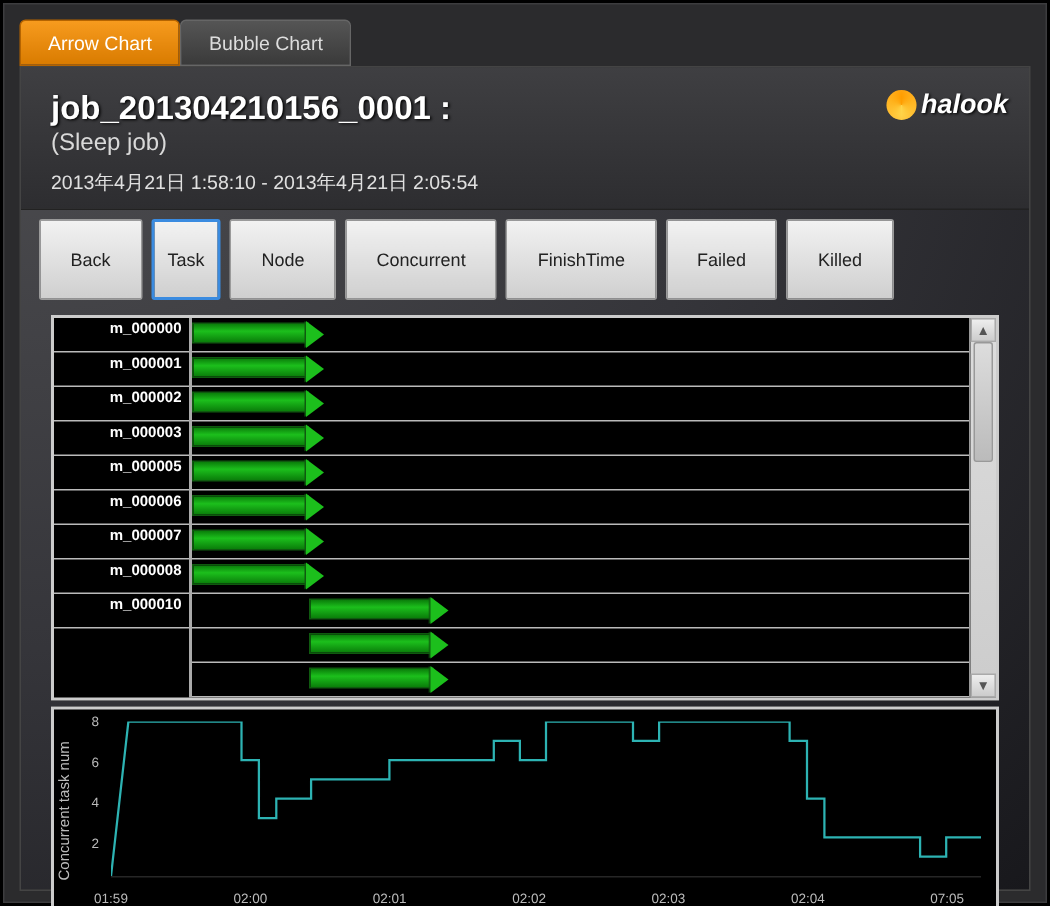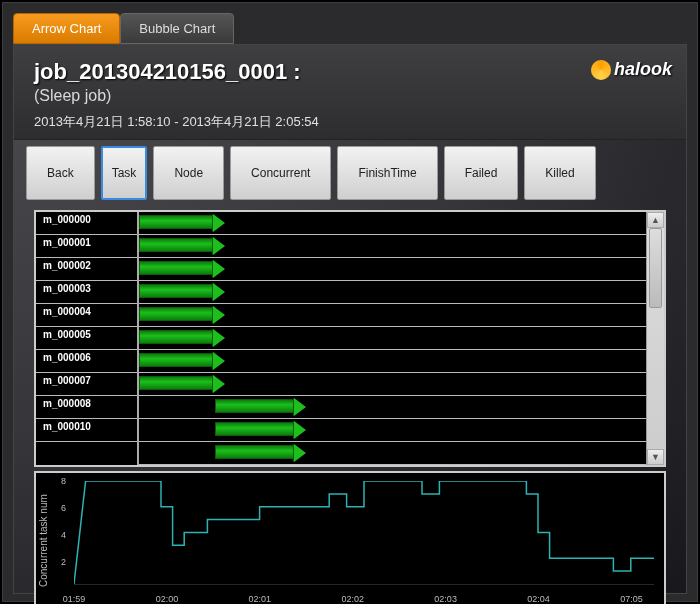--- a/index.html
+++ b/index.html
@@ -108,22 +108,23 @@
   }
   .gantt {
     margin: 4px 20px 4px 20px;
     border: 2px solid #ccc;
     background: #000;
     height: 257px;
     display: flex;
     position: relative;
   }
   .rowlabels {
-    width: 103px;
+    width: 92px;
     border-right: 2px solid #aaa;
+    text-align: right;
   }
   .rowarea {
     flex: 1;
     position: relative;
     overflow: hidden;
   }
   .scroll {
     width: 18px;
     background: linear-gradient(#ddd, #ccc);
     border-left: 1px solid #999;
@@ -255,21 +256,20 @@
       <button class="btn">Failed</button>
       <button class="btn">Killed</button>
     </div>
 
     <div class="gantt">
       <div class="rowlabels" id="rowlabels">
           <div class="row">m_000000</div>
           <div class="row">m_000001</div>
           <div class="row">m_000002</div>
           <div class="row">m_000003</div>
-          <div class="row">m_000004</div>
           <div class="row">m_000005</div>
           <div class="row">m_000006</div>
           <div class="row">m_000007</div>
           <div class="row">m_000008</div>
           <div class="row">m_000010</div>
         </div>
       <div class="rowarea" id="rowarea">
           <div class="row">
             <div class="bar" style="left: 0%; width: 15%;">
               <div class="arrowhead"></div>

